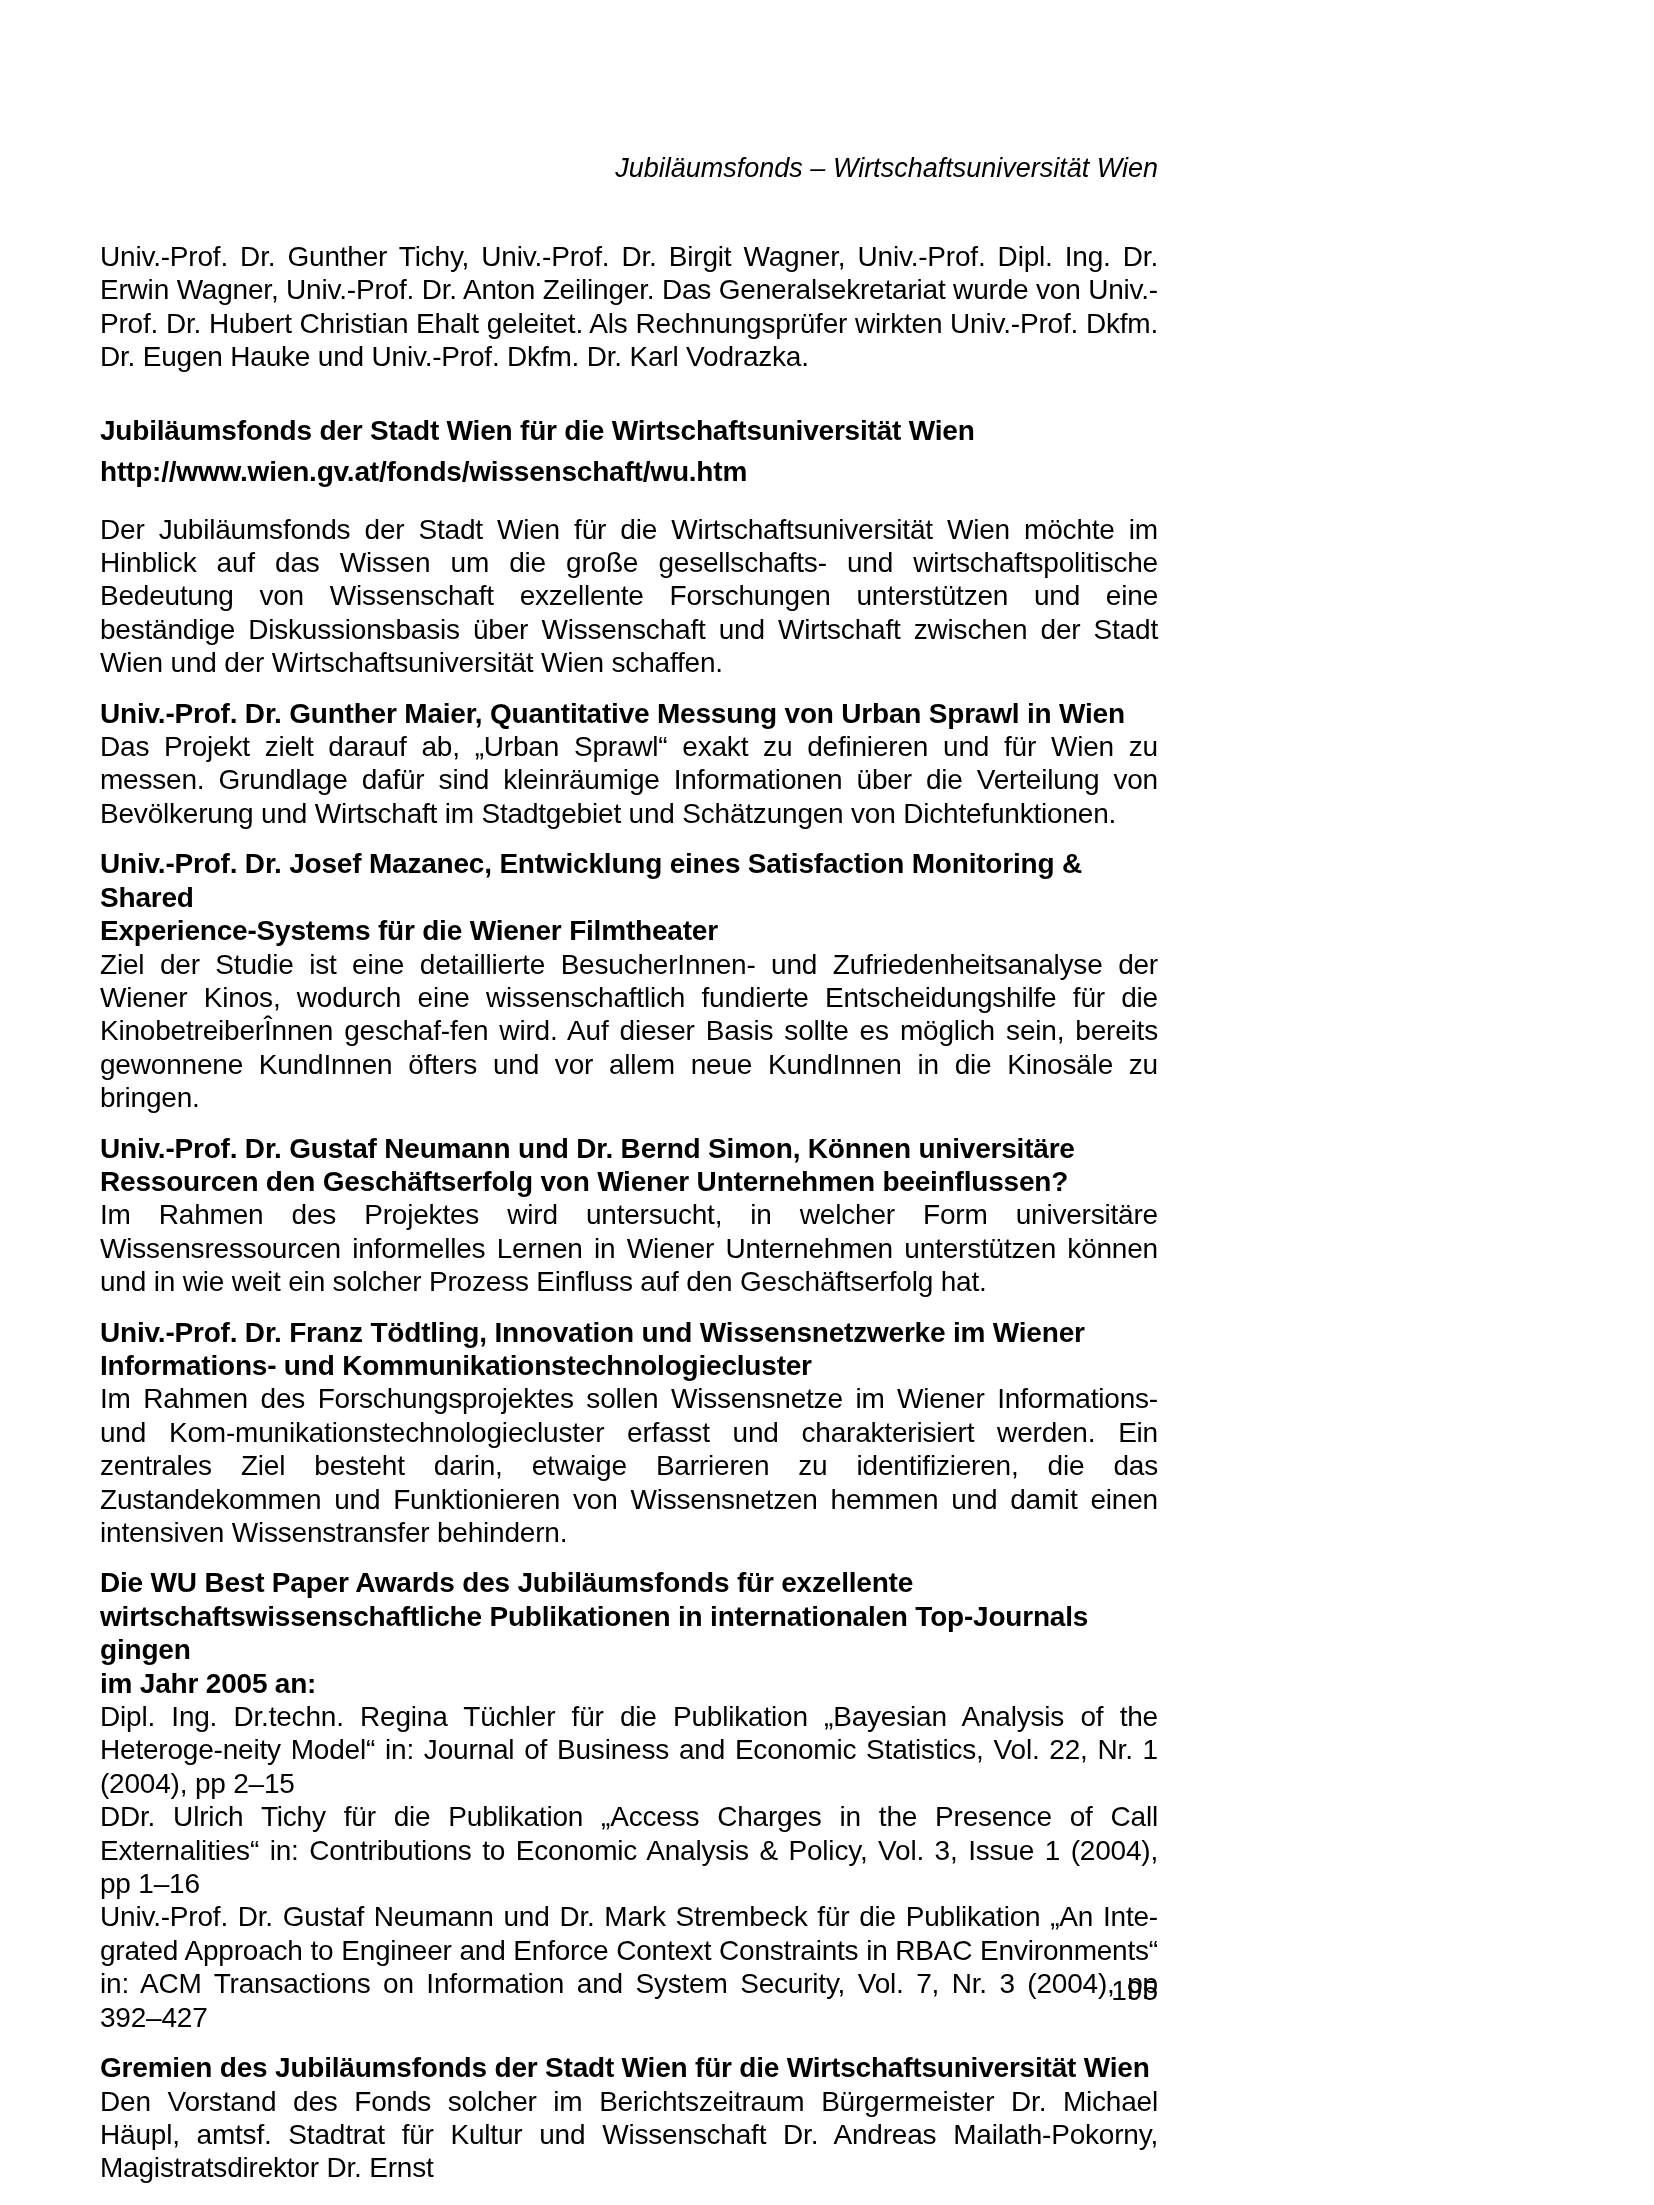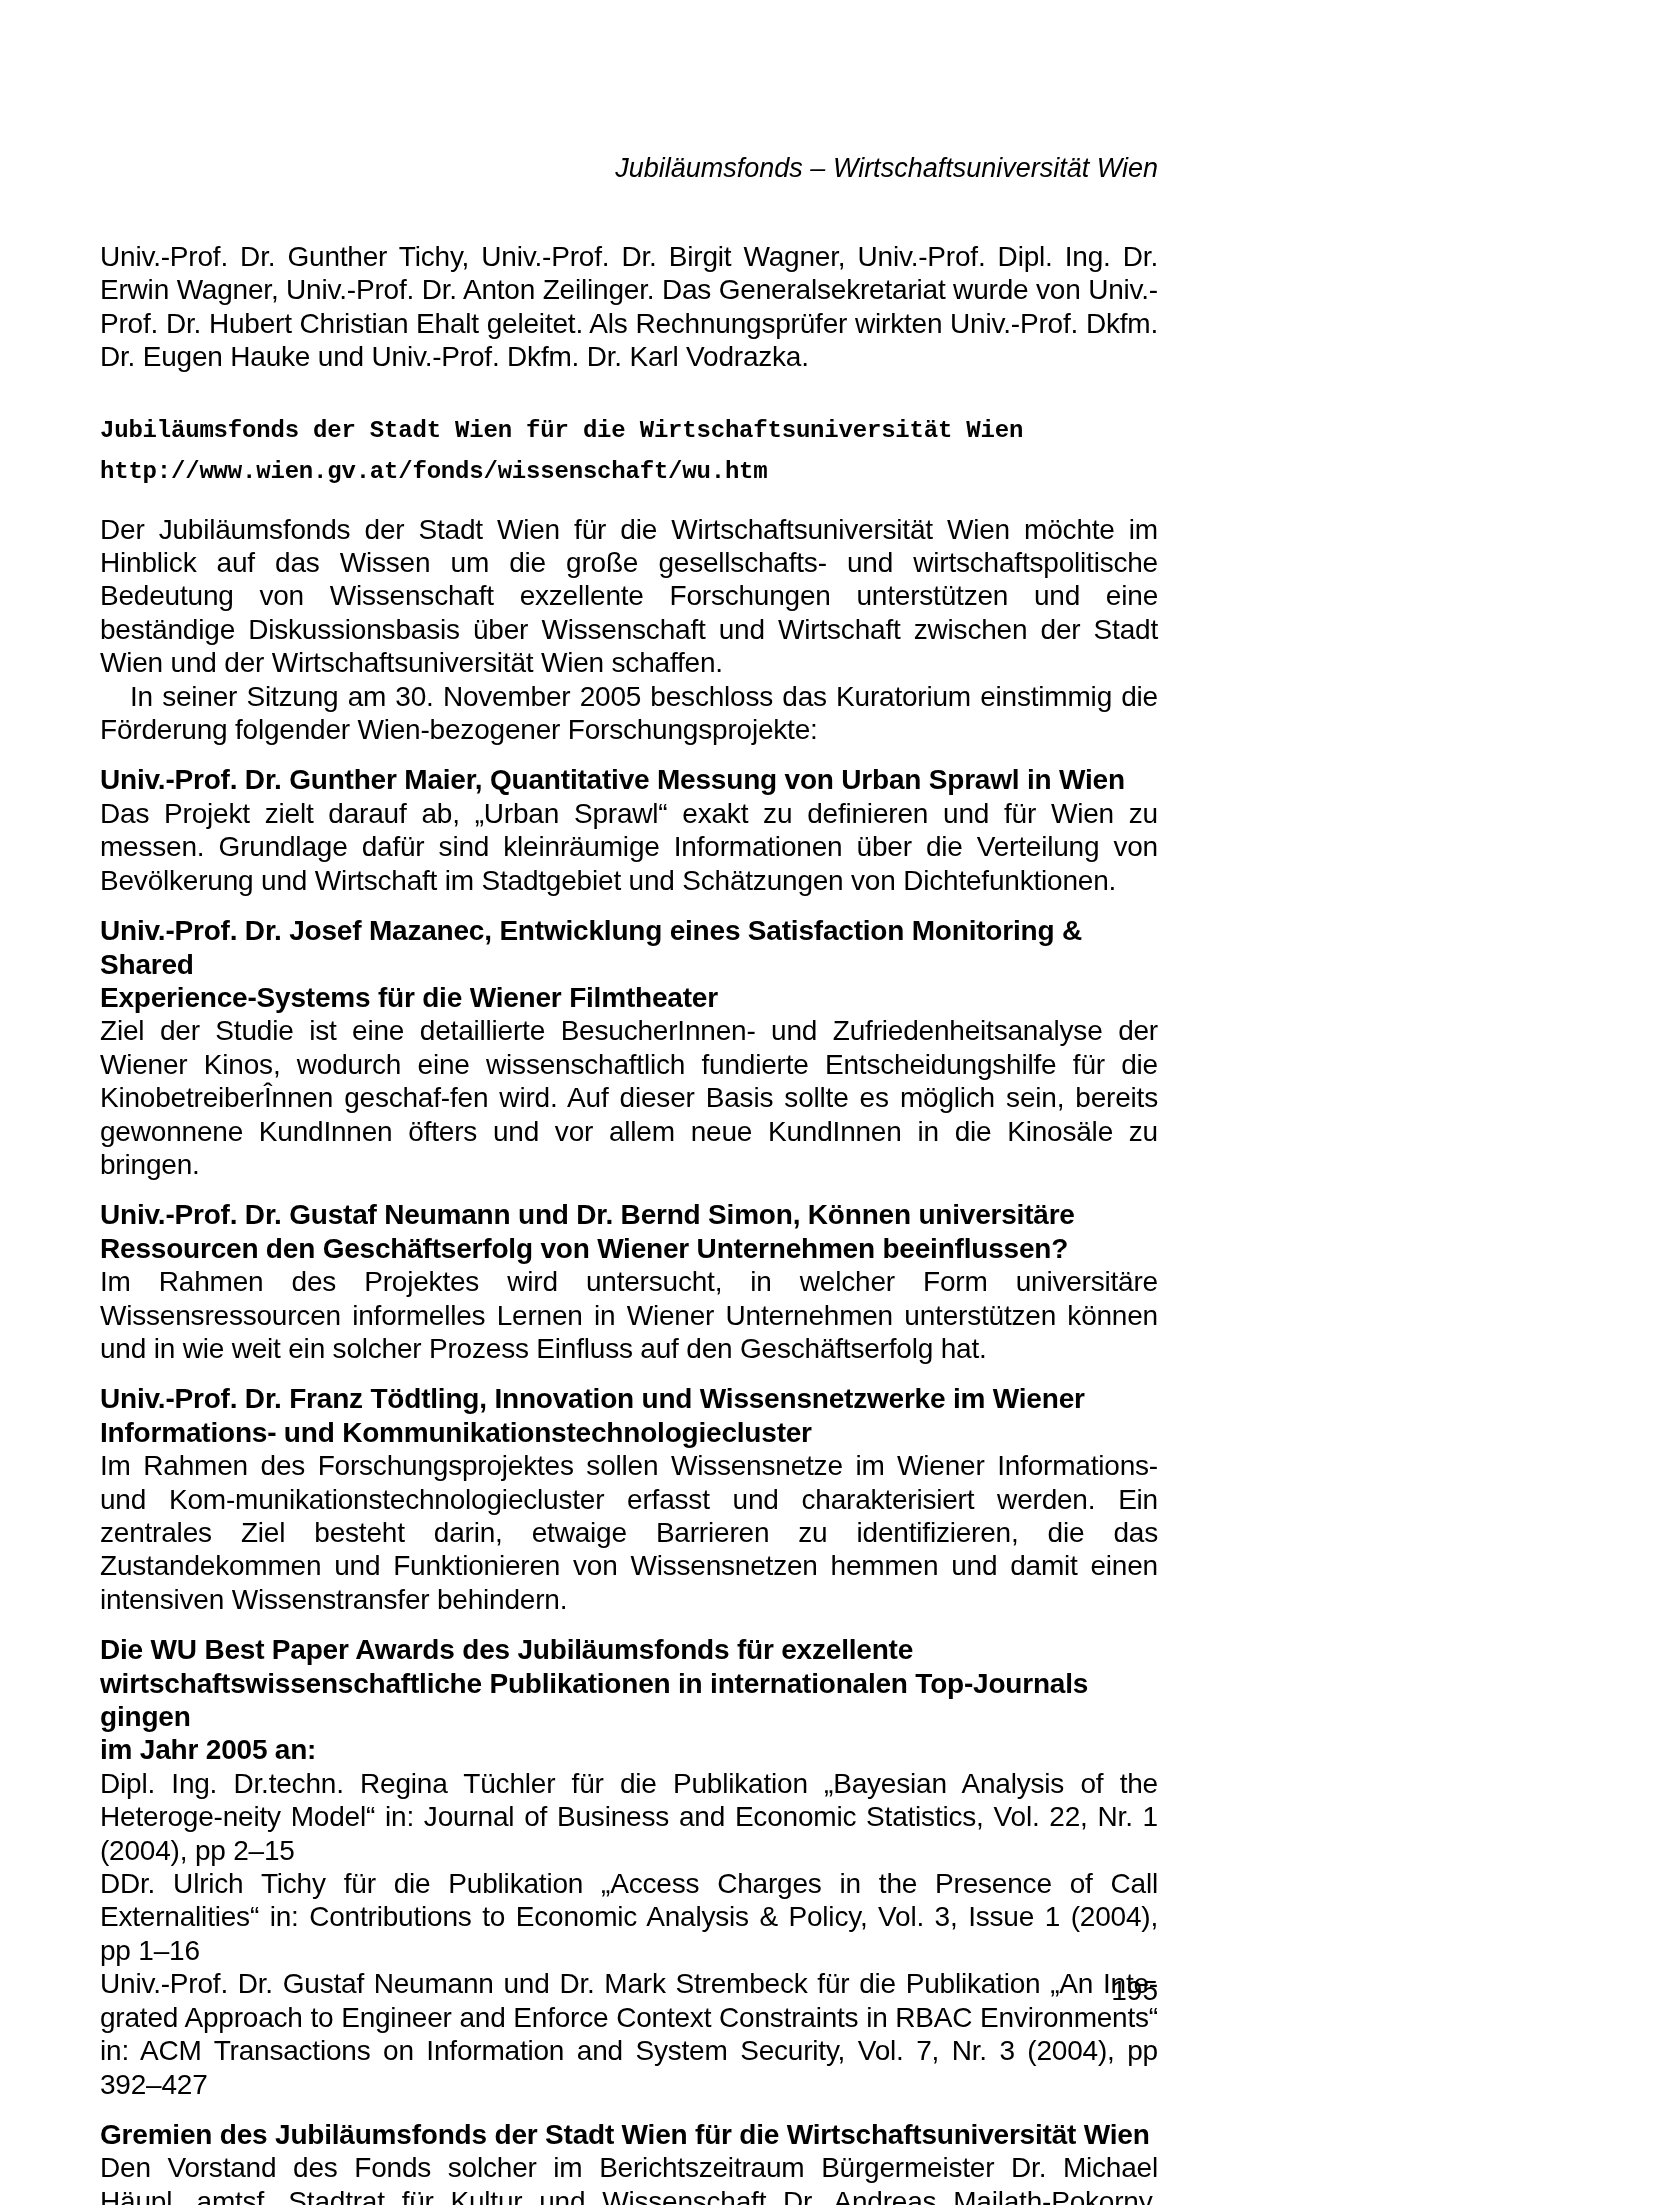--- a/index.html
+++ b/index.html
@@ -23,26 +23,25 @@
   }
   .body {
     font-size: 28px;
     line-height: 33.4px;
     margin: 0;
     letter-spacing: -0.2px;
   }
   .just { text-align: justify; }
   .indent { text-indent: 30px; }
   .title {
-    font-size: 24px;
+    font-size: 28px;
     line-height: 41px;
     font-weight: bold;
     margin: 36px 0 21px 0;
     letter-spacing: -0.2px;
-    font-family: Liberation Mono, monospace;
   }
   .title-line { display: block; }
   .h2 {
     font-size: 28px;
     line-height: 33.4px;
     font-weight: bold;
     margin: 0;
     white-space: pre-line;
     letter-spacing: -0.2px;
     text-align: left;
@@ -67,21 +66,20 @@
 
   <p class="body just">Univ.-Prof. Dr. Gunther Tichy, Univ.-Prof. Dr. Birgit Wagner, Univ.-Prof. Dipl. Ing. Dr. Erwin Wagner, Univ.-Prof. Dr. Anton Zeilinger. Das Generalsekretariat wurde von Univ.-Prof. Dr. Hubert Christian Ehalt geleitet. Als Rechnungsprüfer wirkten Univ.-Prof. Dkfm. Dr. Eugen Hauke und Univ.-Prof. Dkfm. Dr. Karl Vodrazka.</p>
 
   <h1 class="title">
     <span class="title-line">Jubiläumsfonds der Stadt Wien für die Wirtschaftsuniversität Wien</span>
     <span class="title-line">http://www.wien.gv.at/fonds/wissenschaft/wu.htm</span>
   </h1>
 
   <div>
     <p class="body just">Der Jubiläumsfonds der Stadt Wien für die Wirtschaftsuniversität Wien möchte im Hinblick auf das Wissen um die große gesellschafts- und wirtschaftspolitische Bedeutung von Wissenschaft exzellente Forschungen unterstützen und eine beständige Diskussionsbasis über Wissenschaft und Wirtschaft zwischen der Stadt Wien und der Wirtschaftsuniversität Wien schaffen.</p>
-    <p class="body just indent">In seiner Sitzung am 30. November 2005 beschloss das Kuratorium einstimmig die Förderung folgender Wien-bezogener Forschungsprojekte:</p>
   </div>
 
   <section class="block">
     <h2 class="h2">Univ.-Prof. Dr. Gunther Maier, Quantitative Messung von Urban Sprawl in Wien</h2>
     <p class="body just">Das Projekt zielt darauf ab, „Urban Sprawl“ exakt zu definieren und für Wien zu messen. Grundlage dafür sind kleinräumige Informationen über die Verteilung von Bevölkerung und Wirtschaft im Stadtgebiet und Schätzungen von Dichtefunktionen.</p>
   </section>
 
   <section class="block">
     <h2 class="h2">Univ.-Prof. Dr. Josef Mazanec, Entwicklung eines Satisfaction Monitoring &amp; Shared
 Experience-Systems für die Wiener Filmtheater</h2>

